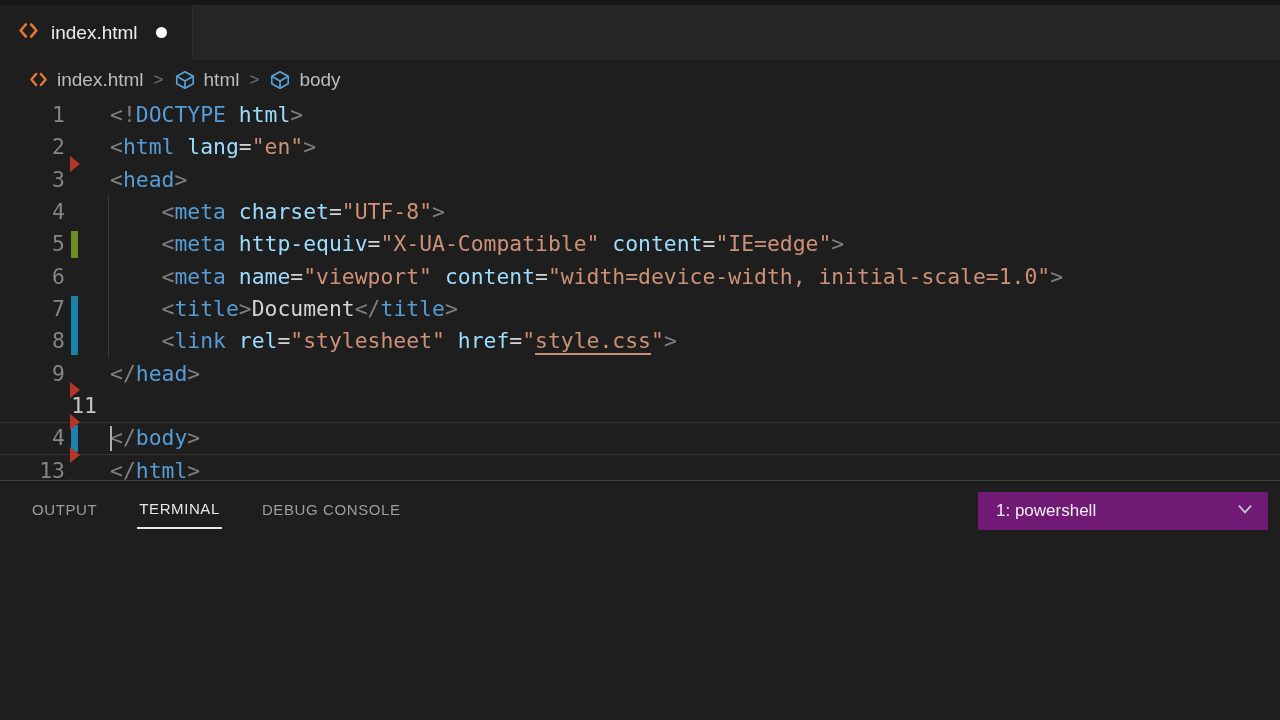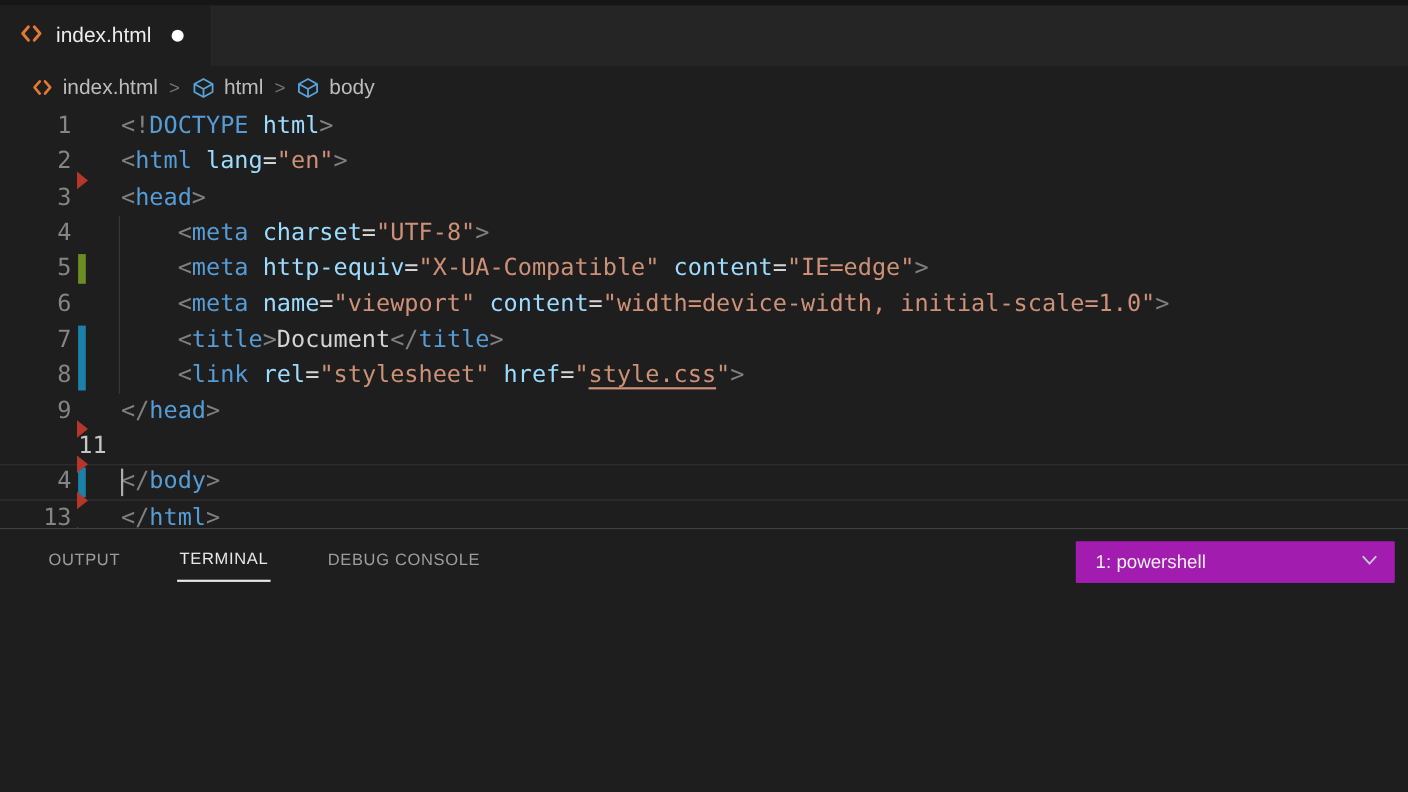--- a/index.html
+++ b/index.html
@@ -49,24 +49,24 @@
   .indent-guide { position:absolute; left:108px; width:1px; background:#3a3a3a; }
   .current-line { position:absolute; left:0; right:0; border-top:1px solid #323232;
                   border-bottom:1px solid #323232; }
   .cursor { position:absolute; width:2px; background:#aeafad; }
 
   
   .panel { position:absolute; left:0; bottom:0; width:1280px; height:83px;
            background:#1e1e1e; border-top:1px solid #424242; }
   .panel-tabs { display:flex; align-items:center; height:53px; margin-left:30px; }
   .panel-tab { color:#9d9d9d; font-size:15px; letter-spacing:0.6px; margin-right:38px;
-               padding:14px 2px 10px 2px; cursor:pointer; text-transform:uppercase;margin-left:12px; }
+               padding:14px 2px 10px 2px; cursor:pointer; text-transform:uppercase; }
   .panel-tab.active { color:#e7e7e7; border-bottom:2px solid #e7e7e7; }
   .terminal-select { position:absolute; right:12px; top:11px; width:290px; height:38px;
-                     background:#a21caf; color:#f0f0f0; font-size:17px; display:flex;
+                     background:#701a75; color:#f0f0f0; font-size:17px; display:flex;
                      align-items:center; padding:0 14px 0 18px; cursor:pointer;
                      justify-content:space-between; border-radius:1px;margin-left:24px; }
 </style>
 </head>
 <body>
 
 <div class="window">
 
   <div class="titlebar-strip"></div>
   <div class="tabbar">

